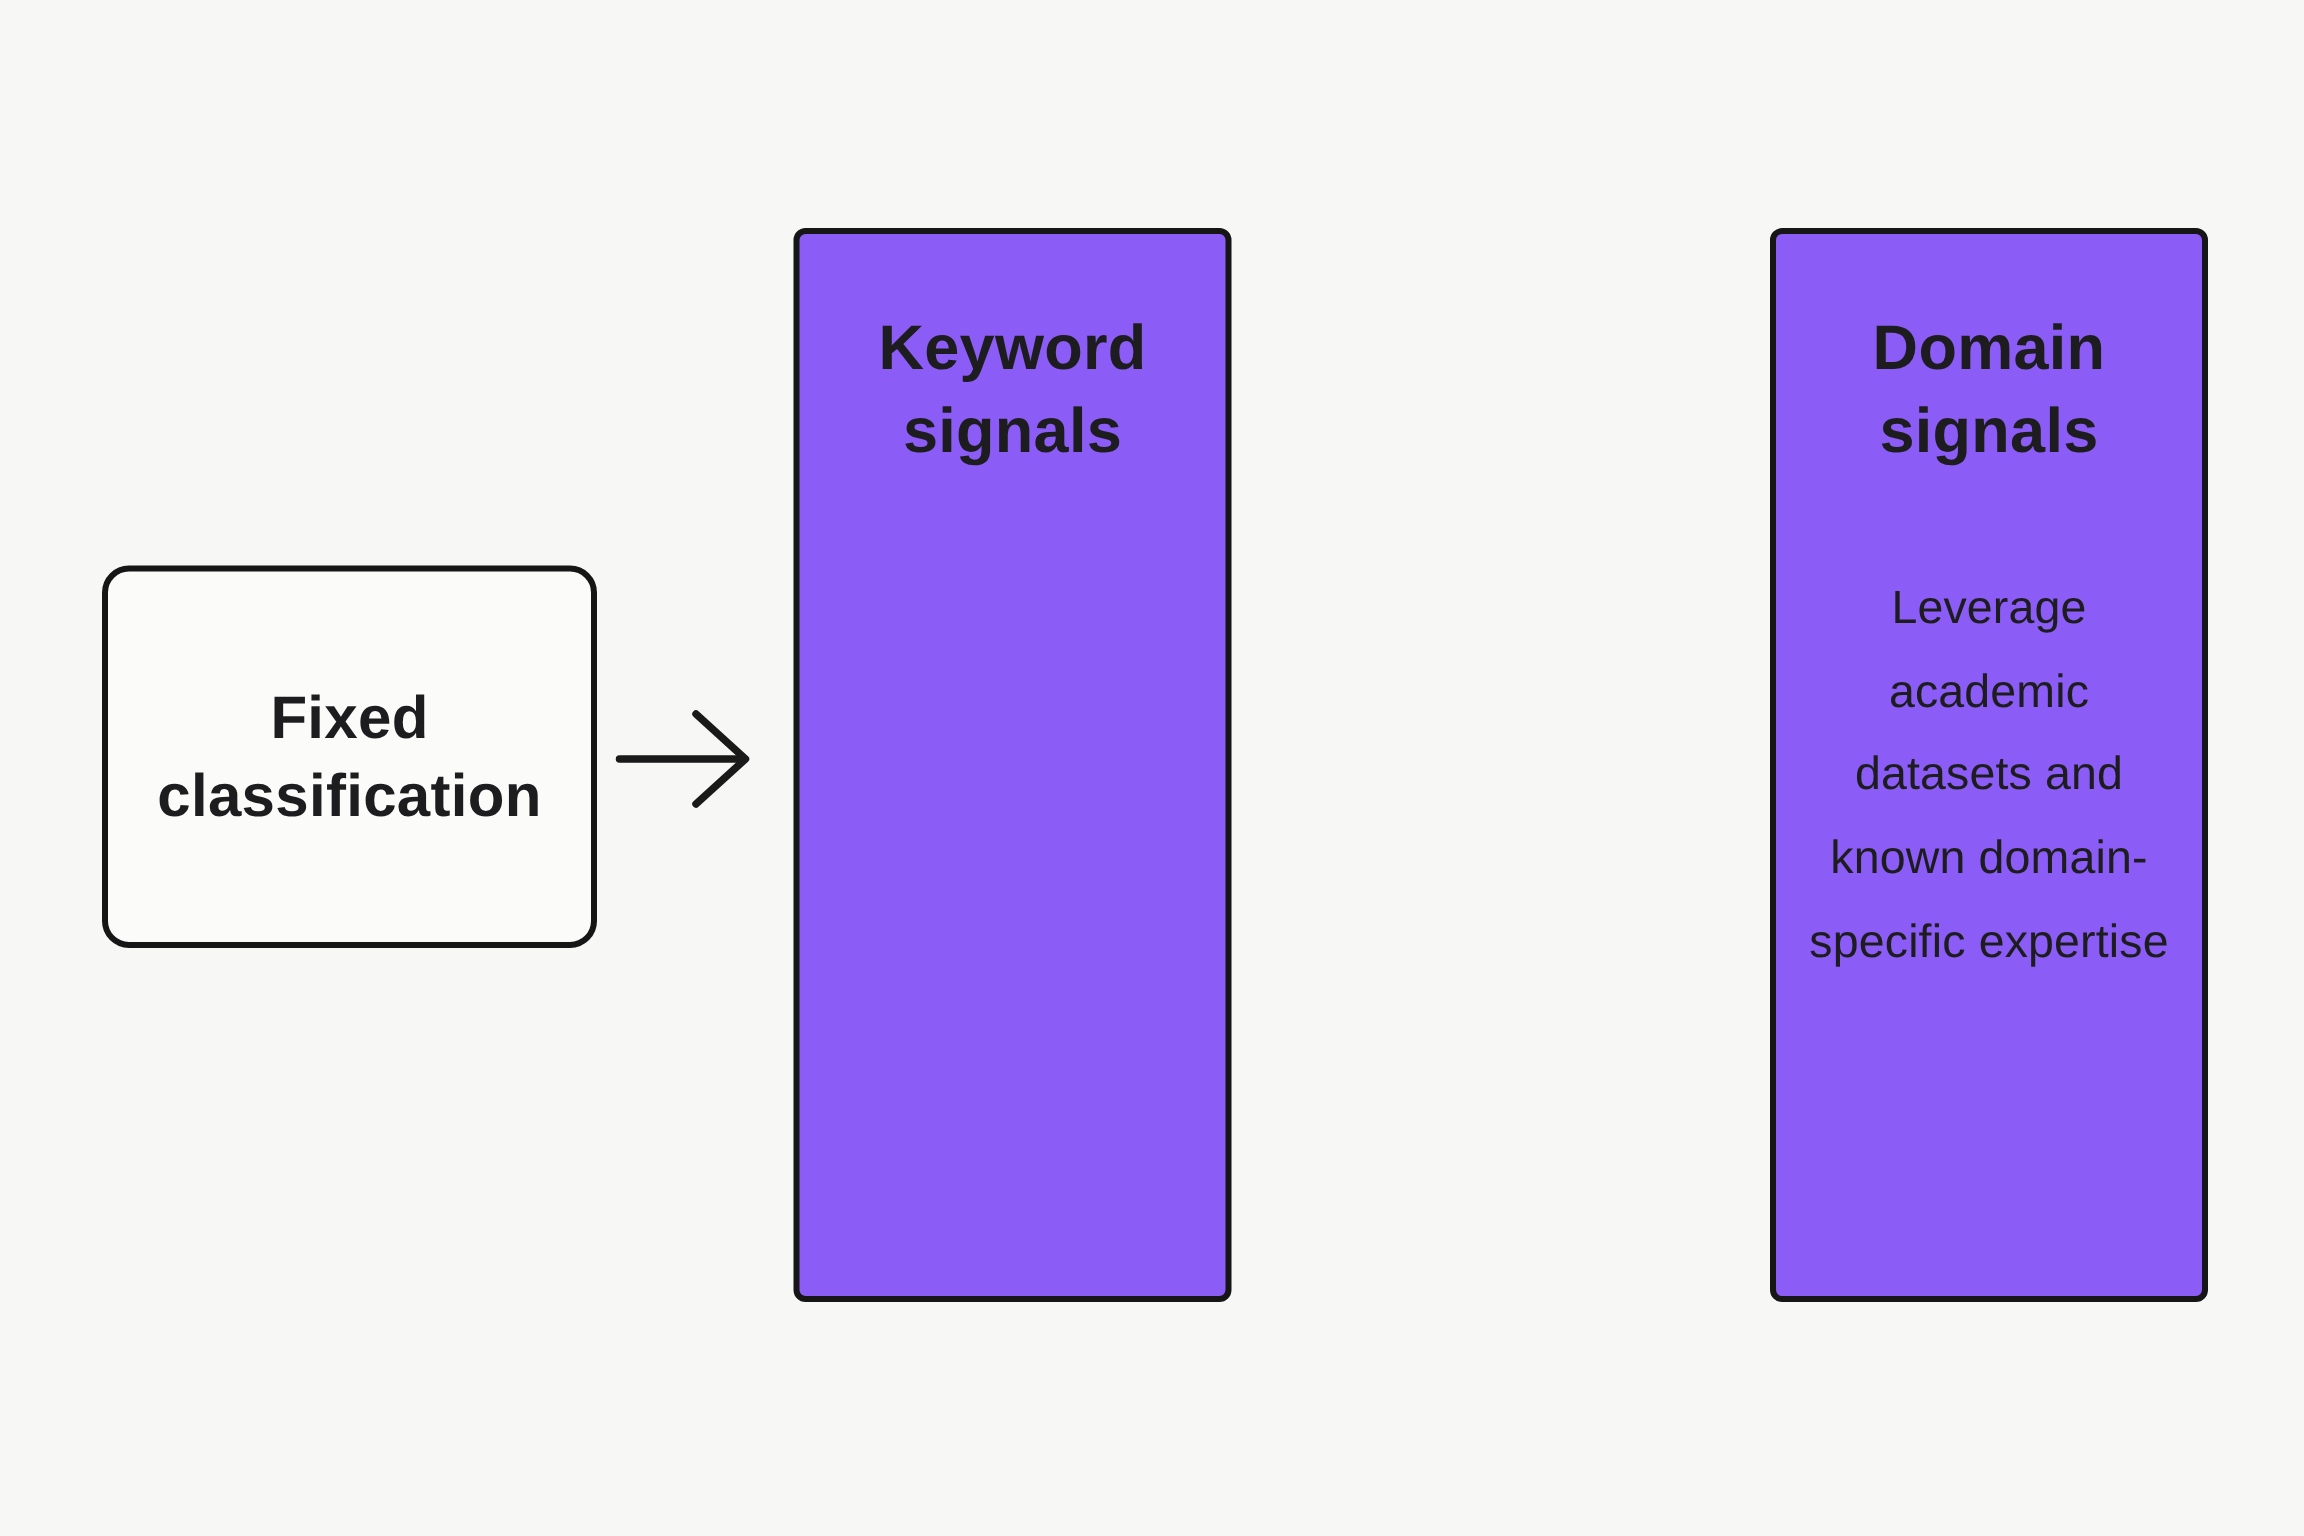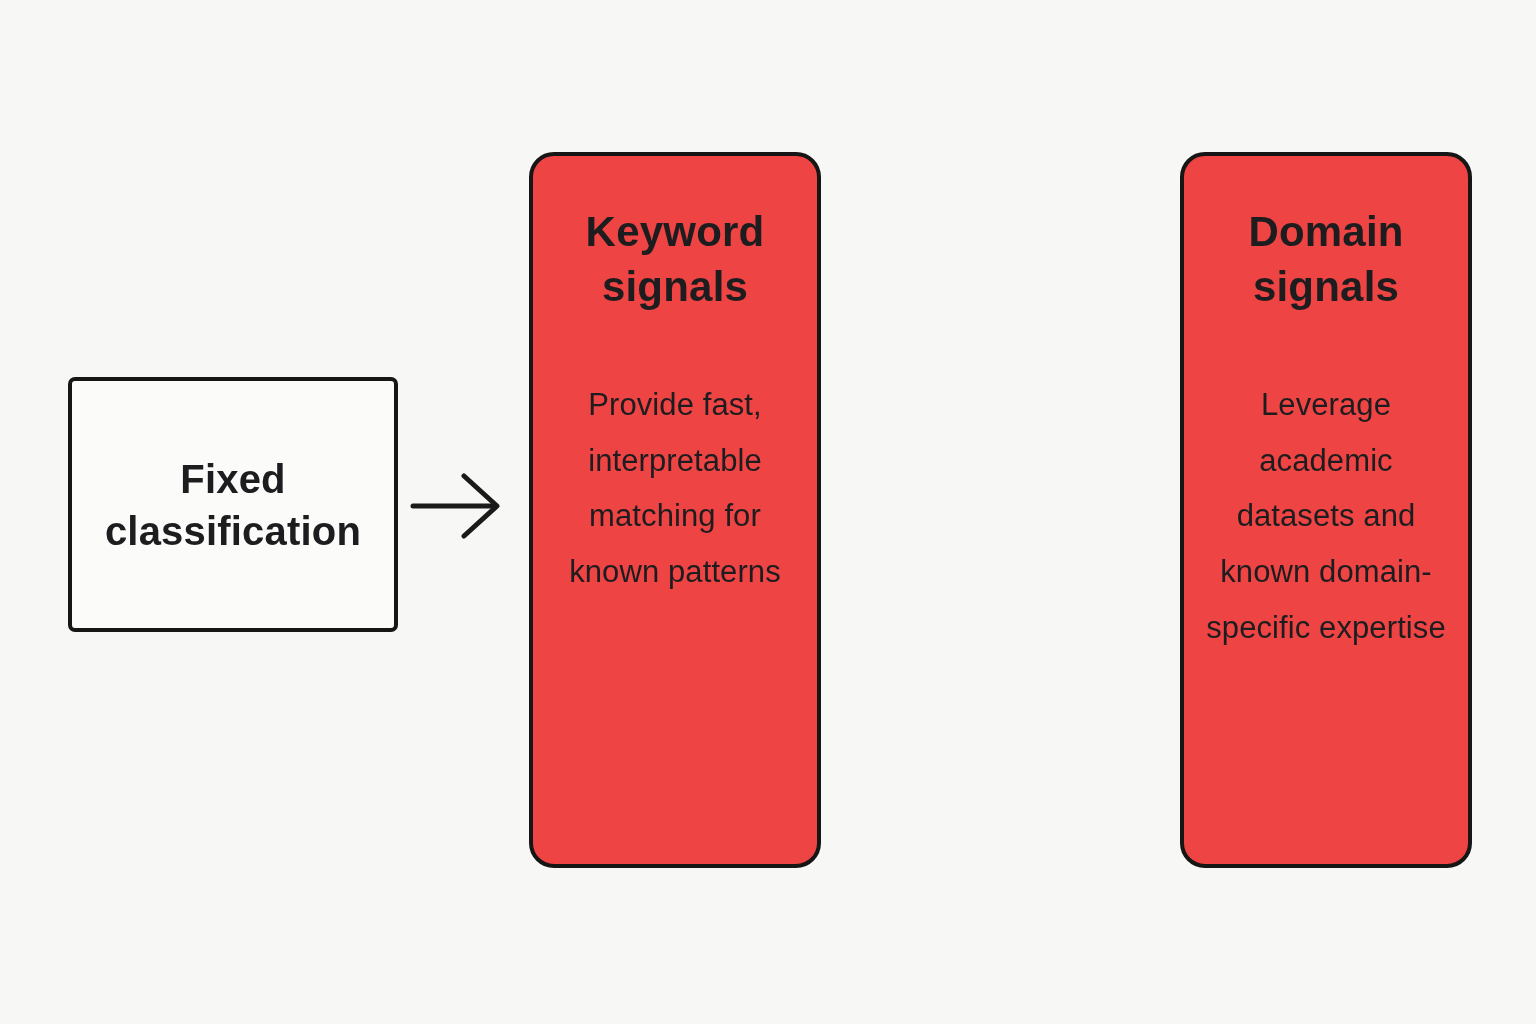--- a/index.html
+++ b/index.html
@@ -18,21 +18,21 @@
   }
   .fixed-box {
     position: absolute;
     left: 68px;
     top: 377px;
     width: 330px;
     height: 255px;
     box-sizing: border-box;
     background: #fbfbfa;
     border: 4px solid #161616;
-    border-radius: 7px;
+    border-radius: 18px;
     display: flex;
     align-items: center;
     justify-content: center;
     text-align: center;
   }
   .fixed-box .label {
     font-size: 40px;
     font-weight: 700;
     line-height: 1.3;
     letter-spacing: 0.2px;
@@ -44,23 +44,23 @@
     top: 467px;
     width: 102px;
     height: 78px;
   }
   .card {
     position: absolute;
     top: 152px;
     width: 292px;
     height: 716px;
     box-sizing: border-box;
-    background: #ef4444;
+    background: #8b5cf6;
     border: 4px solid #161616;
-    border-radius: 25px;
+    border-radius: 8px;
     padding: 48px 22px 40px 22px;
     text-align: center;
   }
   .card-1 { left: 529px; }
   .card-2 { left: 855px; }
   .card-3 { left: 1180px; }
   .card-title {
     font-size: 42px;
     font-weight: 700;
     line-height: 1.32;
@@ -84,21 +84,20 @@
     <div class="label">Fixed classification</div>
   </div>
 
   <svg class="flow-arrow" viewBox="0 0 102 78" aria-hidden="true">
     <line x1="6" y1="39" x2="88" y2="39" stroke="#1a1a1a" stroke-width="5" stroke-linecap="round"></line>
     <polyline points="57,9 90,39 57,69" fill="none" stroke="#1a1a1a" stroke-width="5" stroke-linecap="round" stroke-linejoin="round"></polyline>
   </svg>
 
   <div class="card card-1">
     <h2 class="card-title">Keyword signals</h2>
-    <div class="card-body">Provide fast, interpretable matching for known patterns</div>
   </div>
 
 
   <div class="card card-3">
     <h2 class="card-title">Domain signals</h2>
     <div class="card-body">Leverage academic datasets and known domain-specific expertise</div>
   </div>
 
 </div>
 

